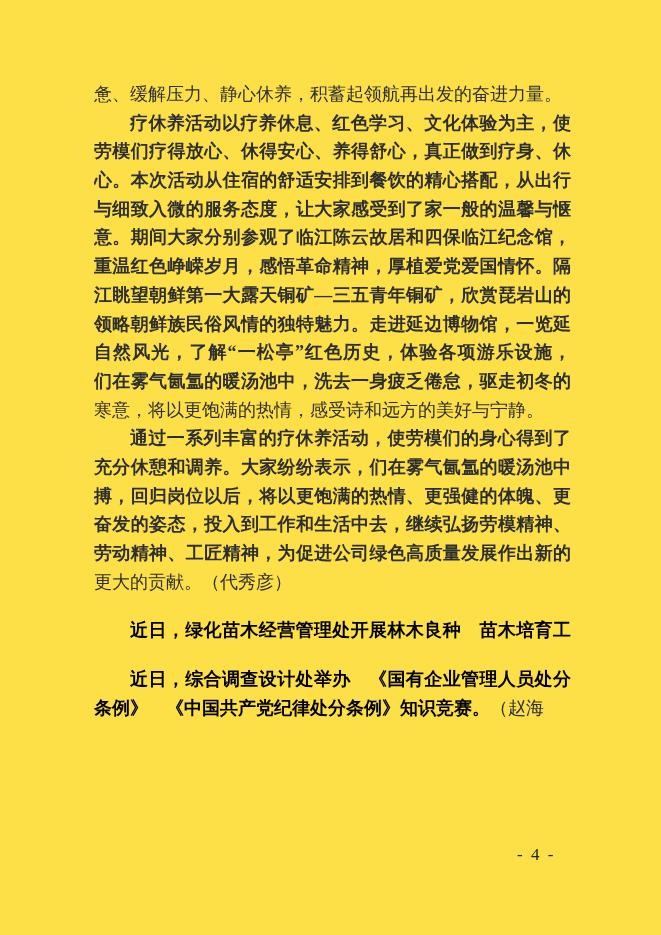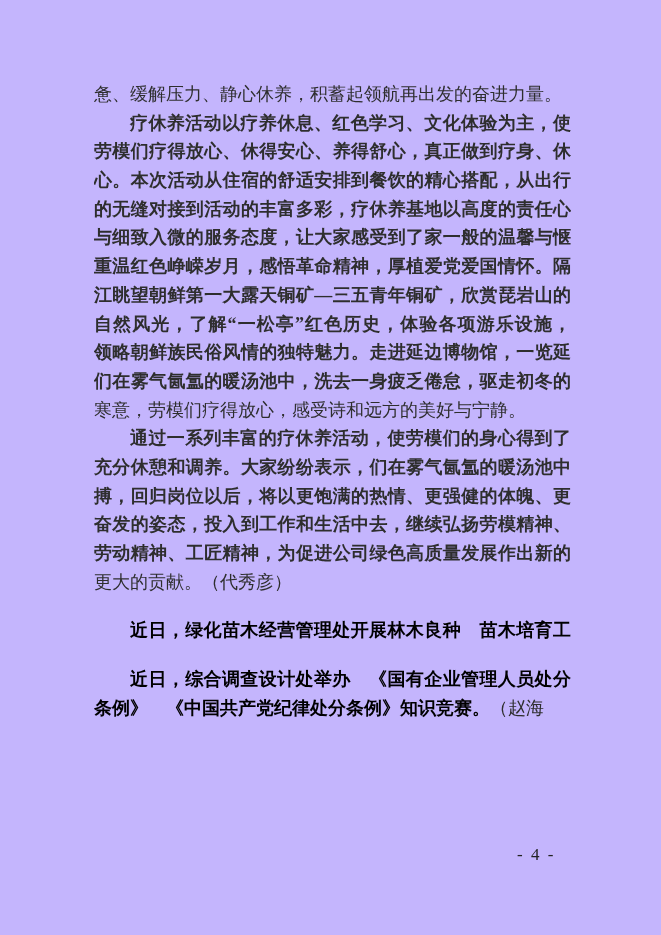--- a/index.html
+++ b/index.html
@@ -4,21 +4,21 @@
 <style>
   html, body {
     margin: 0;
     padding: 0;
     background: #ffffff;
   }
   .page {
     position: relative;
     width: 661px;
     height: 935px;
-    background: #c4b5fd;
+    background: #fde047;
     overflow: hidden;
     font-family: "Liberation Serif", "DejaVu Serif", serif;
     color: #2e2e2e;
   }
   .text-block {
     position: absolute;
     top: 80px;
     left: 94px;
     width: 477px;
     font-size: 18px;
@@ -81,28 +81,28 @@
   <div class="text-block">
 
     <div class="para">
       <div class="line last">惫、缓解压力、静心休养，积蓄起领航再出发的奋进力量。</div>
     </div>
 
     <div class="para">
       <div class="line j ind">疗休养活动以疗养休息、红色学习、文化体验为主，使</div>
       <div class="line j">劳模们疗得放心、休得安心、养得舒心，真正做到疗身、休</div>
       <div class="line j">心。本次活动从住宿的舒适安排到餐饮的精心搭配，从出行</div>
-      <div class="line j">的无缝对接到活动的丰富多彩，疗休养基地以高度的责任心</div>
       <div class="line j">与细致入微的服务态度，让大家感受到了家一般的温馨与惬</div>
+      <div class="line j">意。期间大家分别参观了临江陈云故居和四保临江纪念馆，</div>
       <div class="line j">重温红色峥嵘岁月，感悟革命精神，厚植爱党爱国情怀。隔</div>
       <div class="line j">江眺望朝鲜第一大露天铜矿—三五青年铜矿，欣赏琵岩山的</div>
+      <div class="line j">领略朝鲜族民俗风情的独特魅力。走进延边博物馆，一览延</div>
       <div class="line j">自然风光，了解“一松亭”红色历史，体验各项游乐设施，</div>
-      <div class="line j">领略朝鲜族民俗风情的独特魅力。走进延边博物馆，一览延</div>
       <div class="line j">们在雾气氤氲的暖汤池中，洗去一身疲乏倦怠，驱走初冬的</div>
-      <div class="line last">寒意，劳模们疗得放心，感受诗和远方的美好与宁静。</div>
+      <div class="line last">寒意，将以更饱满的热情，感受诗和远方的美好与宁静。</div>
     </div>
 
     <div class="para">
       <div class="line j ind">通过一系列丰富的疗休养活动，使劳模们的身心得到了</div>
       <div class="line j">充分休憩和调养。大家纷纷表示，们在雾气氤氲的暖汤池中</div>
       <div class="line j">搏，回归岗位以后，将以更饱满的热情、更强健的体魄、更</div>
       <div class="line j">奋发的姿态，投入到工作和生活中去，继续弘扬劳模精神、</div>
       <div class="line j">劳动精神、工匠精神，为促进公司绿色高质量发展作出新的</div>
       <div class="line last">更大的贡献。（代秀彦）</div>
     </div>

